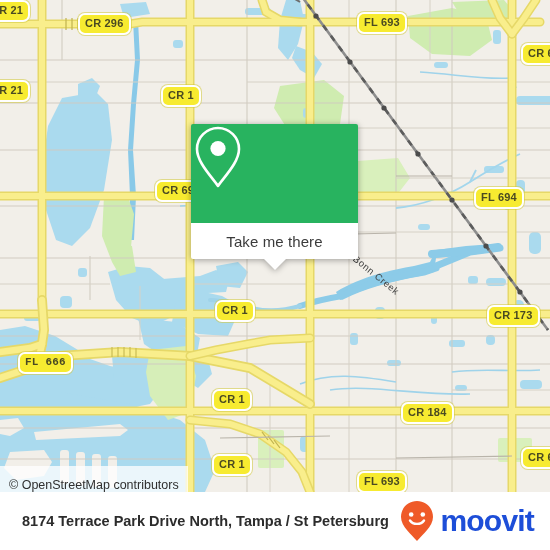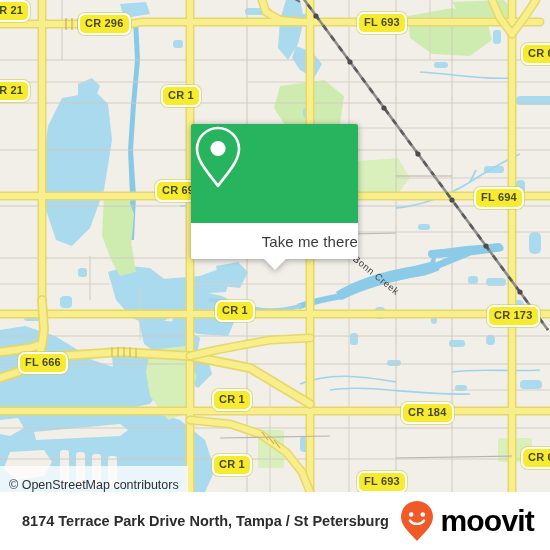--- a/index.html
+++ b/index.html
@@ -52,21 +52,21 @@
   #card-top{
     background:#28b35f;
     height:99px;
     border-radius:2px 2px 0 0;
     display:flex;align-items:center;justify-content:center;
   }
   #card-bottom{
     background:#ffffff;
     height:36px;
     border-radius:0 0 2px 2px;
-    display:flex;align-items:center;justify-content:flex-end;
+    display:flex;align-items:center;justify-content:center;
     position:relative;
   }
   #card-label{
     font-size:15px;color:#3b3b3b;letter-spacing:.1px;
   }
   #card-pointer{
     position:absolute;
     left:50%;top:36px;margin-left:-11px;
     width:0;height:0;
     border-left:11px solid transparent;
@@ -100,21 +100,21 @@
     font-weight:600;
     max-width:390px;
   }
   #footer-logo{
     display:flex;align-items:center;
     padding-right:16px;
   }
   #logo-word{
     font-size:30px;
     font-weight:bold;
-    color:#000000;
+    color:#1d4ed8;
     letter-spacing:-.8px;
     margin-left:3px;
     line-height:30px;
   }
 </style>
 </head>
 <body>
 
 <div id="app">
 
@@ -379,21 +379,21 @@
         <div class="shield clip-l" style="left: -14px; top: 0px;">CR 21</div>
         <div class="shield" style="left: 78px; top: 13px;">CR 296</div>
         <div class="shield clip-l" style="left: -14px; top: 80px;">CR 21</div>
         <div class="shield" style="left: 161px; top: 85px;">CR 1</div>
         <div class="shield" style="left: 357px; top: 12px;">FL 693</div>
         <div class="shield clip-r" style="left: 521px; top: 43px;">CR 6</div>
         <div class="shield" style="left: 155px; top: 180px;">CR 69</div>
         <div class="shield" style="left: 430px; top: 187px; margin-left: 44px;">FL 694</div>
         <div class="shield" style="left: 215px; top: 300px;">CR 1</div>
         <div class="shield" style="left: 487px; top: 305px;">CR 173</div>
-        <div class="shield" style="left: 18px; top: 352px;">FL 666</div>
+        <div class="shield" style="left: 18px; top: 352px; font-family: Liberation Mono, monospace;">FL 666</div>
         <div class="shield" style="left: 212px; top: 389px;">CR 1</div>
         <div class="shield" style="left: 361px; top: 402px; margin-left: 40px;">CR 184</div>
         <div class="shield clip-r" style="left: 521px; top: 447px;">CR 6</div>
         <div class="shield" style="left: 212px; top: 454px;">CR 1</div>
         <div class="shield" style="left: 357px; top: 471px;">FL 693</div>
       </div>
 
     <div id="creek-layer">
         <div class="creek-label" style="left: 358px; top: 253px;">Bonn Creek</div>
       </div>

